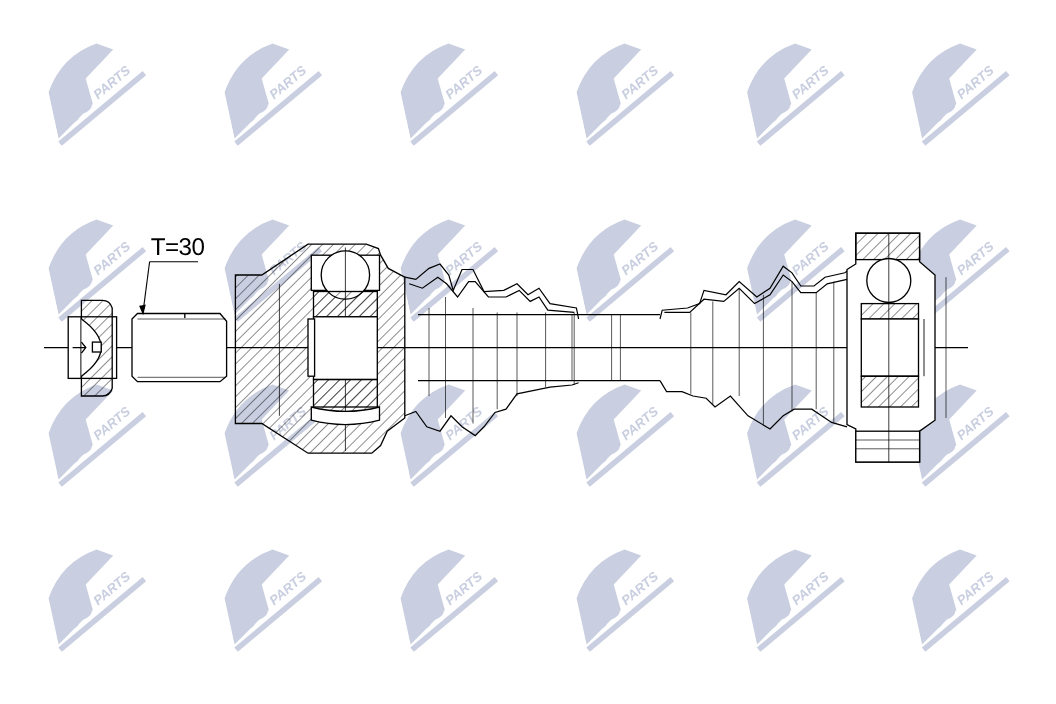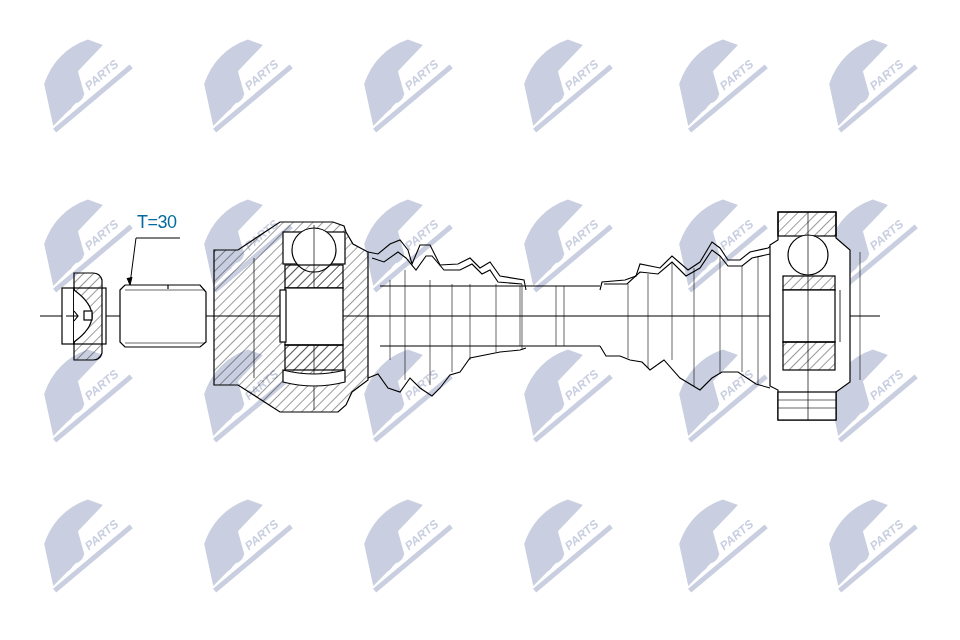--- a/index.html
+++ b/index.html
@@ -1,21 +1,21 @@
 <!DOCTYPE html>
 <html><head>
 <meta charset="utf-8">
 <style>
   html,body{margin:0;padding:0;background:#ffffff;}
   #stage{position:relative;width:960px;height:640px;overflow:hidden;background:#ffffff;font-family:"Liberation Sans",sans-serif;}
   .wm{position:absolute;width:120px;height:120px;}
   .wm svg{display:block;}
   .wm-text{font-family:"Liberation Sans",sans-serif;font-weight:bold;font-style:italic;fill:#ffffff;}
   #drawing{position:absolute;left:0;top:0;}
-  .label{position:absolute;font-family:"Liberation Sans",sans-serif;font-size:18px;color:#0369a1;letter-spacing:-0.5px;}
+  .label{position:absolute;font-family:"Liberation Sans",sans-serif;font-size:22px;color:#000000;letter-spacing:-0.5px;}
 </style>
 </head>
 <body>
 
 <div id="stage">
 
   <div id="wm-layer">
       <div class="wm" style="left: 20px; top: 20px;">
         <svg width="120" height="120" viewBox="0 0 120 120">
           <g transform="rotate(-40 60 60)">

